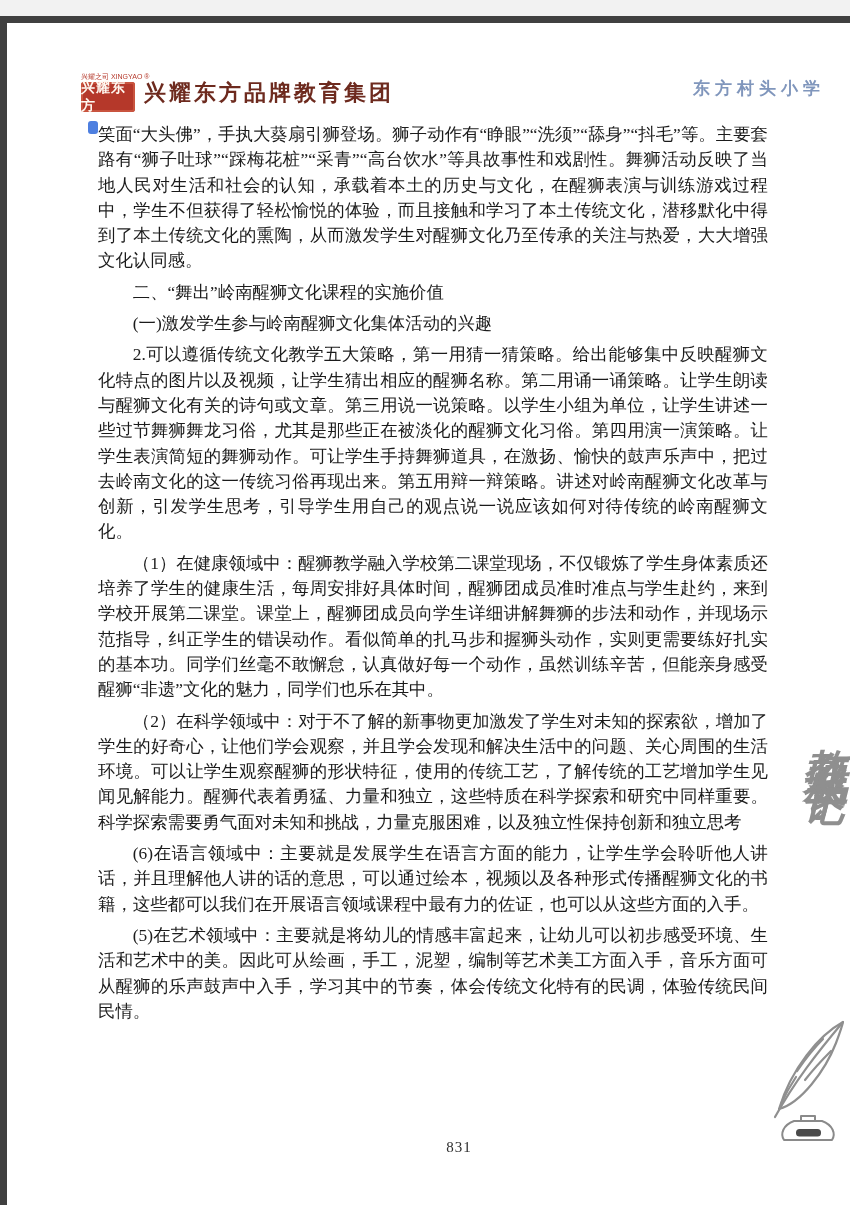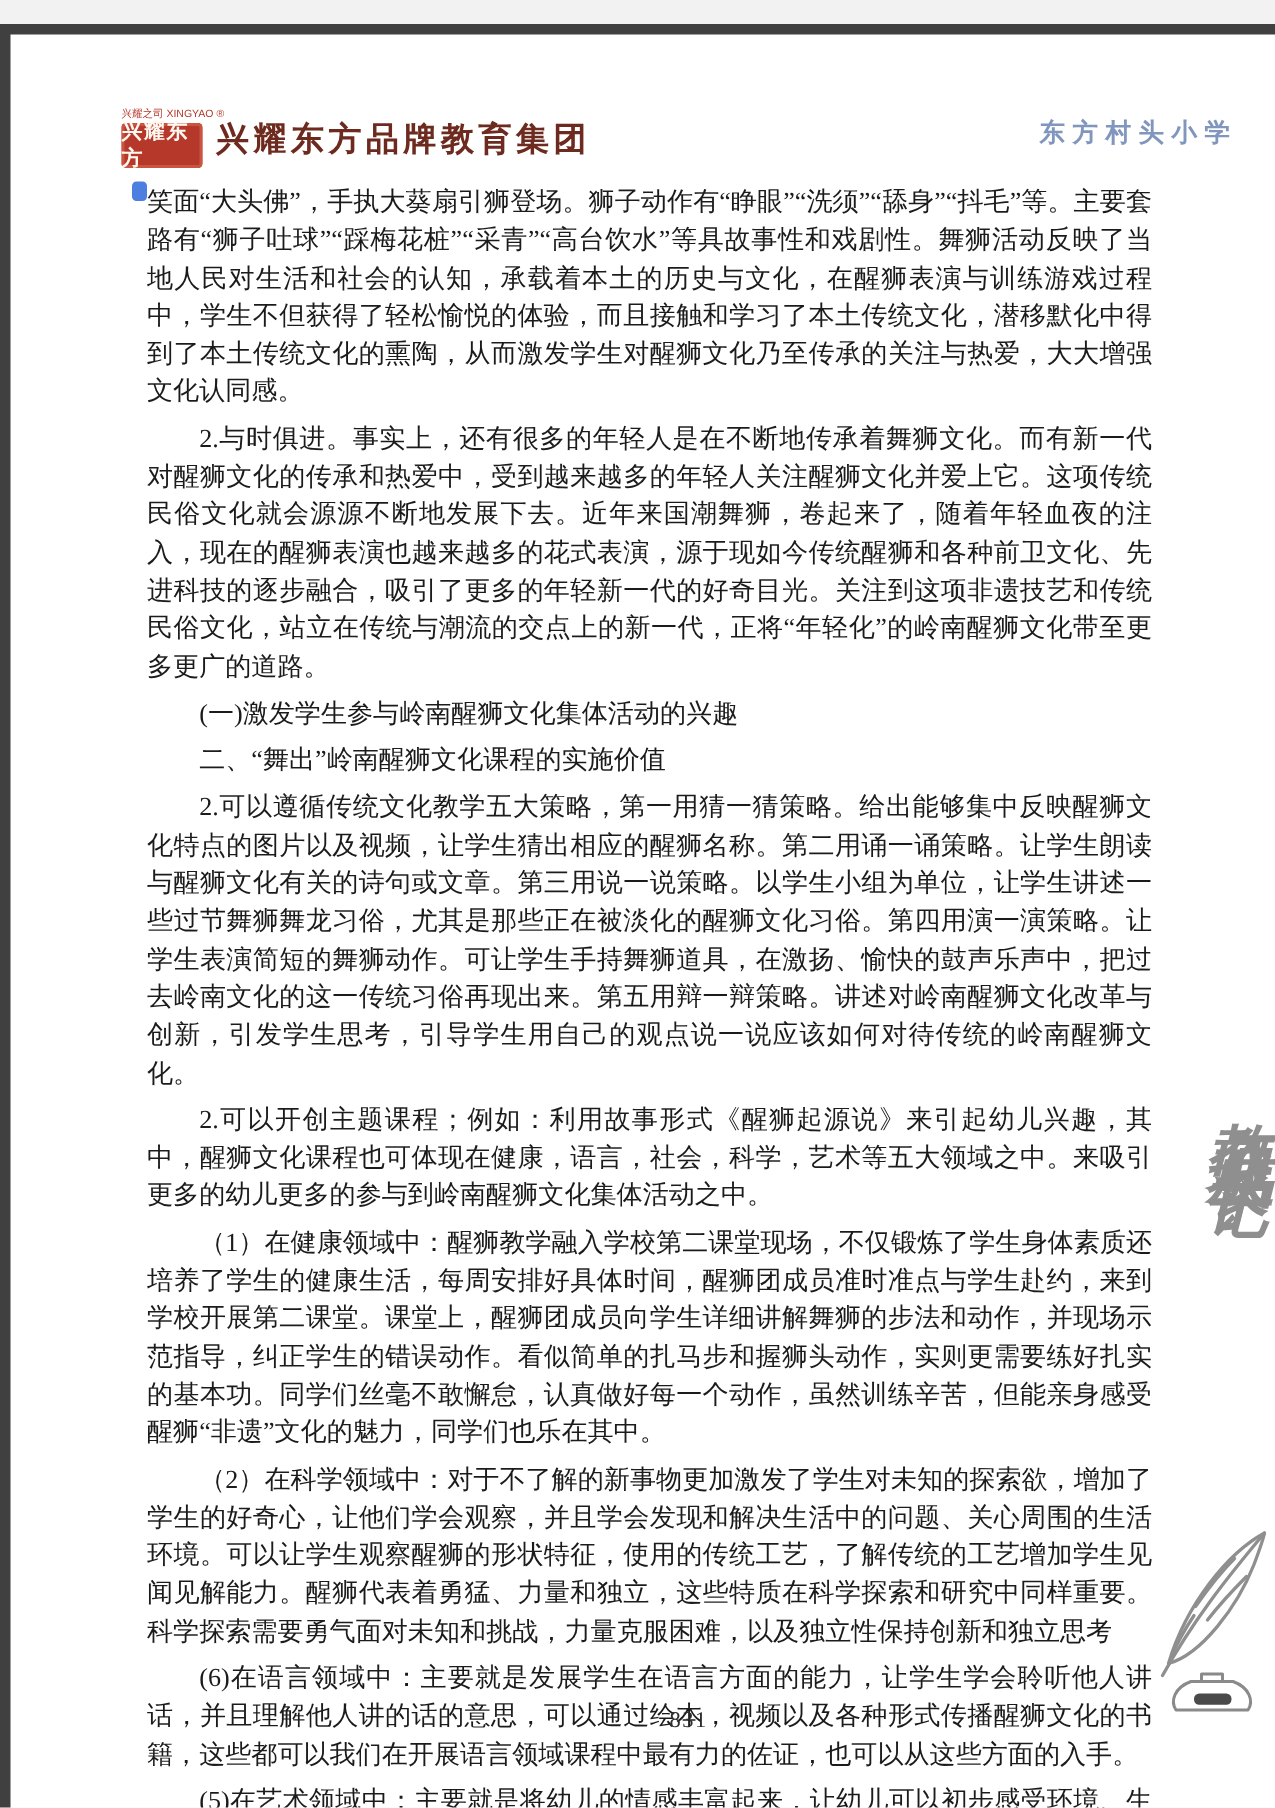--- a/index.html
+++ b/index.html
@@ -93,25 +93,23 @@
       <div class="logo-seal" style="background: rgb(181, 56, 42);">兴耀东方</div>
     </div>
     <div class="brand" style="color: rgb(109, 42, 30);">兴耀东方品牌教育集团</div>
     <div class="school" style="color: rgb(128, 150, 188);">东方村头小学</div>
   </div>
 
   <div class="cursor-marker"></div>
 
   <div class="body-text">
       <p>笑面“大头佛”，手执大葵扇引狮登场。狮子动作有“睁眼”“洗须”“舔身”“抖毛”等。主要套路有“狮子吐球”“踩梅花桩”“采青”“高台饮水”等具故事性和戏剧性。舞狮活动反映了当地人民对生活和社会的认知，承载着本土的历史与文化，在醒狮表演与训练游戏过程中，学生不但获得了轻松愉悦的体验，而且接触和学习了本土传统文化，潜移默化中得到了本土传统文化的熏陶，从而激发学生对醒狮文化乃至传承的关注与热爱，大大增强文化认同感。</p>
-      <p class="indent">2.与时俱进。事实上，还有很多的年轻人是在不断地传承着舞狮文化。而有新一代对醒狮文化的传承和热爱中，受到越来越多的年轻人关注醒狮文化并爱上它。这项传统民俗文化就会源源不断地发展下去。近年来国潮舞狮，卷起来了，随着年轻血夜的注入，现在的醒狮表演也越来越多的花式表演，源于现如今传统醒狮和各种前卫文化、先进科技的逐步融合，吸引了更多的年轻新一代的好奇目光。关注到这项非遗技艺和传统民俗文化，站立在传统与潮流的交点上的新一代，正将“年轻化”的岭南醒狮文化带至更多更广的道路。</p>
+      <p class="indent">二、“舞出”岭南醒狮文化课程的实施价值</p>
       <p class="indent">(一)激发学生参与岭南醒狮文化集体活动的兴趣</p>
-      <p class="indent">二、“舞出”岭南醒狮文化课程的实施价值</p>
       <p class="indent">2.可以遵循传统文化教学五大策略，第一用猜一猜策略。给出能够集中反映醒狮文化特点的图片以及视频，让学生猜出相应的醒狮名称。第二用诵一诵策略。让学生朗读与醒狮文化有关的诗句或文章。第三用说一说策略。以学生小组为单位，让学生讲述一些过节舞狮舞龙习俗，尤其是那些正在被淡化的醒狮文化习俗。第四用演一演策略。让学生表演简短的舞狮动作。可让学生手持舞狮道具，在激扬、愉快的鼓声乐声中，把过去岭南文化的这一传统习俗再现出来。第五用辩一辩策略。讲述对岭南醒狮文化改革与创新，引发学生思考，引导学生用自己的观点说一说应该如何对待传统的岭南醒狮文化。</p>
-      <p class="indent">2.可以开创主题课程；例如：利用故事形式《醒狮起源说》来引起幼儿兴趣，其中，醒狮文化课程也可体现在健康，语言，社会，科学，艺术等五大领域之中。来吸引更多的幼儿更多的参与到岭南醒狮文化集体活动之中。</p>
       <p class="indent">（1）在健康领域中：醒狮教学融入学校第二课堂现场，不仅锻炼了学生身体素质还培养了学生的健康生活，每周安排好具体时间，醒狮团成员准时准点与学生赴约，来到学校开展第二课堂。课堂上，醒狮团成员向学生详细讲解舞狮的步法和动作，并现场示范指导，纠正学生的错误动作。看似简单的扎马步和握狮头动作，实则更需要练好扎实的基本功。同学们丝毫不敢懈怠，认真做好每一个动作，虽然训练辛苦，但能亲身感受醒狮“非遗”文化的魅力，同学们也乐在其中。</p>
       <p class="indent">（2）在科学领域中：对于不了解的新事物更加激发了学生对未知的探索欲，增加了学生的好奇心，让他们学会观察，并且学会发现和解决生活中的问题、关心周围的生活环境。可以让学生观察醒狮的形状特征，使用的传统工艺，了解传统的工艺增加学生见闻见解能力。醒狮代表着勇猛、力量和独立，这些特质在科学探索和研究中同样重要。科学探索需要勇气面对未知和挑战，力量克服困难，以及独立性保持创新和独立思考</p>
       <p class="indent">(6)在语言领域中：主要就是发展学生在语言方面的能力，让学生学会聆听他人讲话，并且理解他人讲的话的意思，可以通过绘本，视频以及各种形式传播醒狮文化的书籍，这些都可以我们在开展语言领域课程中最有力的佐证，也可以从这些方面的入手。</p>
       <p class="indent">(5)在艺术领域中：主要就是将幼儿的情感丰富起来，让幼儿可以初步感受环境、生活和艺术中的美。因此可从绘画，手工，泥塑，编制等艺术美工方面入手，音乐方面可从醒狮的乐声鼓声中入手，学习其中的节奏，体会传统文化特有的民调，体验传统民间民情。</p>
     </div>
 
   <div class="vertical-motto" style="color: rgb(143, 143, 143);">教师成长手记</div>
 
   <div class="quill-wrap">
     <svg width="88" height="132" viewBox="0 0 88 132" xmlns="http://www.w3.org/2000/svg">

